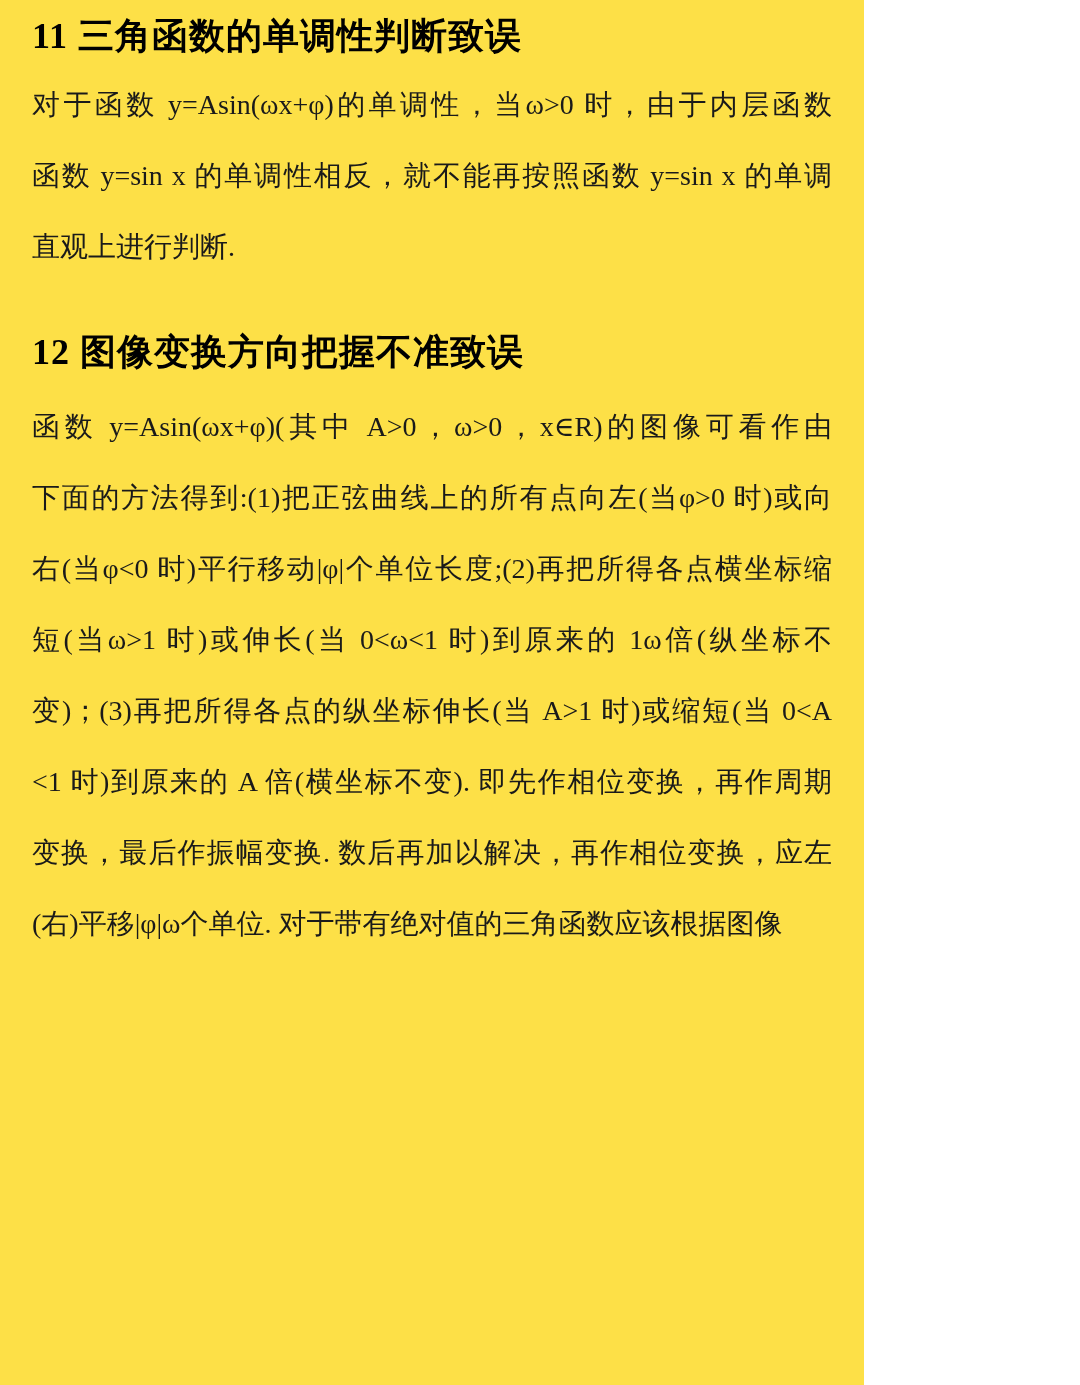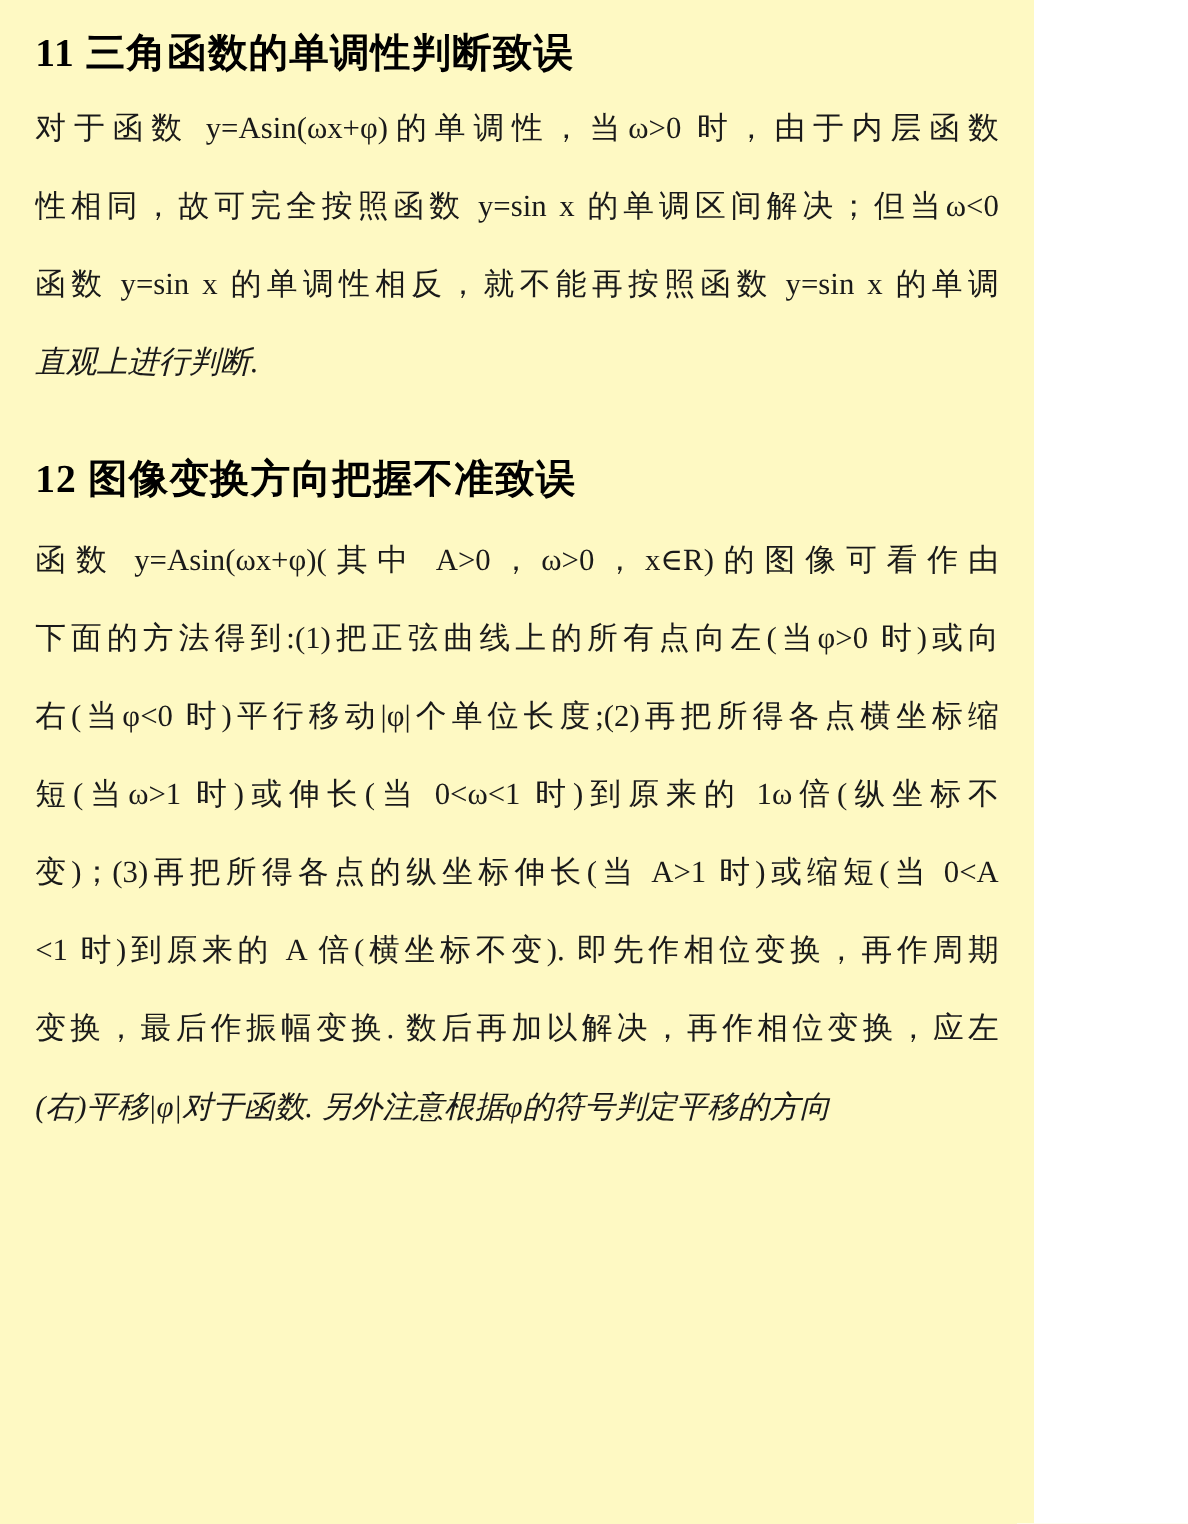--- a/index.html
+++ b/index.html
@@ -9,24 +9,24 @@
   }
   body {
     width: 1080px;
     height: 1385px;
     font-family: "Liberation Serif", "DejaVu Serif", serif;
     color: #1a1a1a;
     overflow: hidden;
   }
   .page {
     box-sizing: border-box;
-    width: 940px;
+    width: 864px;
     height: 1385px;
-    padding: 26px 32px 0 32px;
-    background: #fef9c3;
+    padding: 14px 32px 0 32px;
+    background: #fde047;
   }
   .section-heading {
     font-size: 36px;
     font-weight: bold;
     color: #000000;
     line-height: 44px;
     margin: 0;
     letter-spacing: 1px;
     font-family: "Liberation Serif", "DejaVu Serif", serif;
   }
@@ -48,45 +48,43 @@
     font-size: 28px;
     white-space: nowrap;
     text-align: justify;
     text-align-last: justify;
     text-justify: inter-ideograph;
     overflow: hidden;
   }
   .line.last {
     text-align: left;
     text-align-last: left;
-    font-style: italic;
   }
 </style>
 </head>
 <body>
 
 <div class="page">
 
   <div class="section">
     <h2 class="section-heading heading-gap">11 三角函数的单调性判断致误</h2>
     <div class="para">
       <div class="line">对于函数 y=Asin(ωx+φ)的单调性，当ω&gt;0 时，由于内层函数</div>
-      <div class="line">性相同，故可完全按照函数 y=sin x 的单调区间解决；但当ω&lt;0</div>
       <div class="line">函数 y=sin x 的单调性相反，就不能再按照函数 y=sin x 的单调</div>
       <div class="line last">直观上进行判断.</div>
     </div>
   </div>
 
   <div class="section section-gap">
     <h2 class="section-heading heading-gap-2">12 图像变换方向把握不准致误</h2>
     <div class="para">
       <div class="line">函数 y=Asin(ωx+φ)(其中 A&gt;0，ω&gt;0，x∈R)的图像可看作由</div>
       <div class="line">下面的方法得到:(1)把正弦曲线上的所有点向左(当φ&gt;0 时)或向</div>
       <div class="line">右(当φ&lt;0 时)平行移动|φ|个单位长度;(2)再把所得各点横坐标缩</div>
       <div class="line">短(当ω&gt;1 时)或伸长(当 0&lt;ω&lt;1 时)到原来的 1ω倍(纵坐标不</div>
       <div class="line">变)；(3)再把所得各点的纵坐标伸长(当 A&gt;1 时)或缩短(当 0&lt;A</div>
       <div class="line">&lt;1 时)到原来的 A 倍(横坐标不变). 即先作相位变换，再作周期</div>
       <div class="line">变换，最后作振幅变换. 数后再加以解决，再作相位变换，应左</div>
-      <div class="line last">(右)平移|φ|对于函数. 另外注意根据φ的符号判定平移的方向</div>
+      <div class="line last">(右)平移|φ|ω个单位. 对于带有绝对值的三角函数应该根据图像</div>
     </div>
   </div>
 
 </div>
 
 </body></html>

